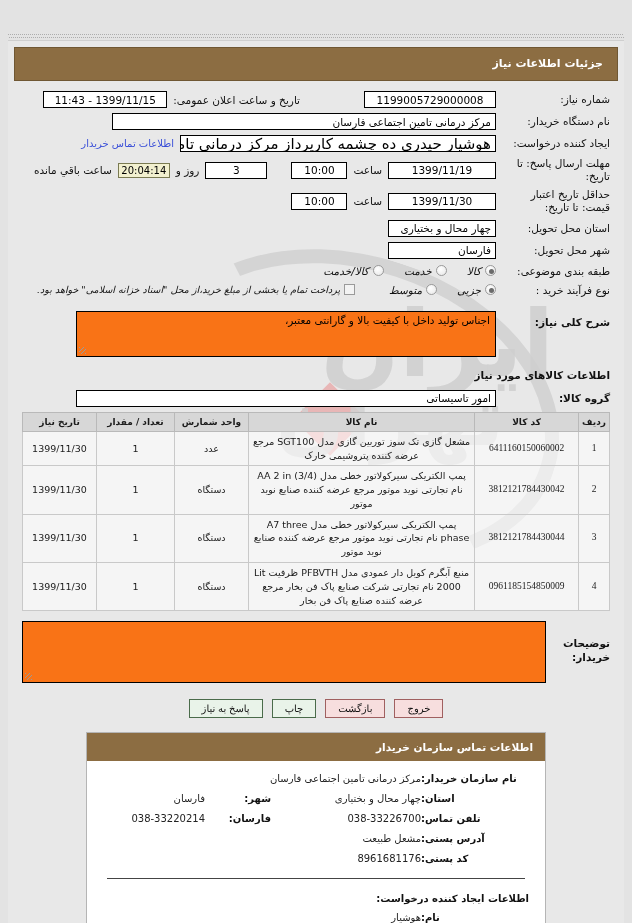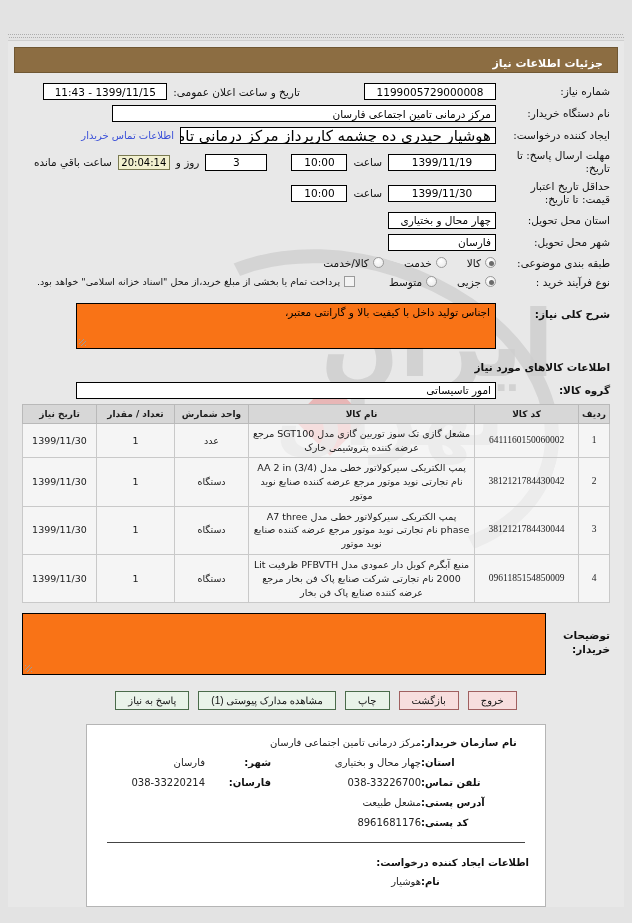--- a/index.html
+++ b/index.html
@@ -64,21 +64,21 @@
     background: #e8b6b6;
     transform: rotate(45deg);
   }
 
   
   .bar {
     background: #8c6d42;
     color: #ffffff;
     font-size: 11px;
     font-weight: bold;
-    padding: 9px 14px 2px 14px;
+    padding: 9px 14px 10px 14px;
     border: 1px solid #6f5733;
     position: relative; z-index: 2;
   }
 
   
   .panel {
     margin: 10px 8px 0 8px;
     background: transparent;
     position: relative; z-index: 1;
     padding: 0 6px 0 6px;
@@ -132,21 +132,21 @@
   .radio.on::after {
     content: ""; position: absolute;
     left: 2.5px; top: 2.5px; width: 5px; height: 5px;
     border-radius: 50%; background: #6b6b6b;
   }
   .chk {
     width: 11px; height: 11px;
     border: 1px solid #9a9a9a; background: #f3f3f3;
     display: inline-block; vertical-align: middle;
   }
-  .opt { display: flex; align-items: center; gap: 4px; margin-left: 14px; }
+  .opt { display: flex; align-items: center; gap: 4px; margin-left: 14px; font-style: italic; }
 
   
   .ta {
     border: 1px solid #000; background: #f97316;
     font-size: 10.5px; color: #000;
     padding: 2px 5px;
     position: relative;
   }
   .ta::after {
     content: "";
@@ -385,26 +385,26 @@
         <div class="ta" style="width:540px;height:62px;order:2"></div>
         <div class="lbl" style="font-weight:bold;width:58px;flex:0 0 58px;padding-top:16px;order:1;line-height:1.3">توضیحات خریدار:</div>
       </div>
 
     </div>
 
     <div class="btns">
       <button class="btn red">خروج</button>
       <button class="btn red">بازگشت</button>
       <button class="btn">چاپ</button>
-      <button class="btn">مشاهده مدارک پیوستی (1)</button>
       <button class="btn">پاسخ به نیاز</button>
     </div>
   </div>
 
   <div class="card">
+    <div class="bar">اطلاعات تماس سازمان خریدار</div>
     <div class="card-body">
 
       <div class="c-row">
         <span class="c-lbl">نام سازمان خریدار:</span>
         <span class="c-val">مرکز درمانی تامین اجتماعی فارسان</span>
       </div>
 
       <div class="c-row">
         <span class="c-lbl">استان:</span>
         <span class="c-val">چهار محال و بختیاری</span>

